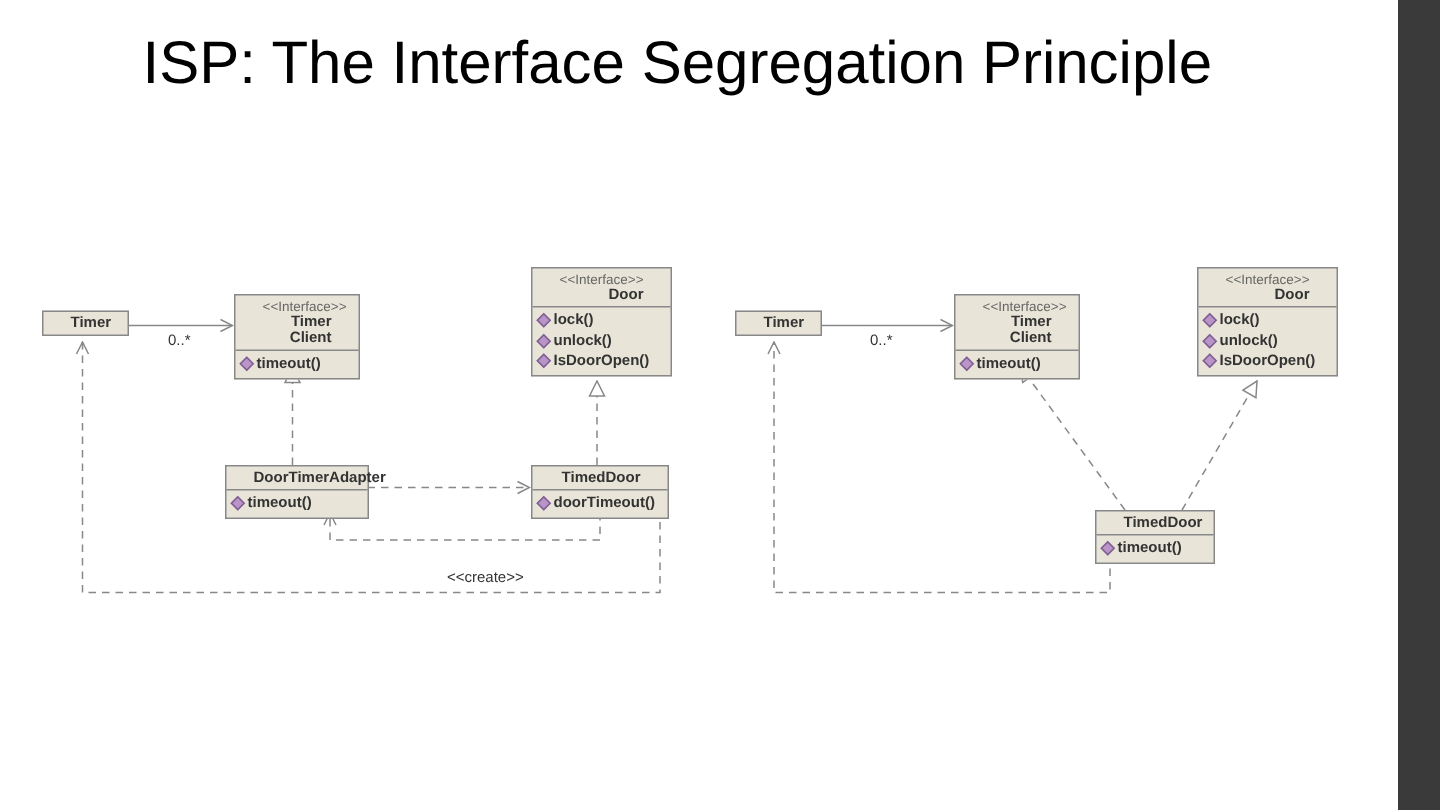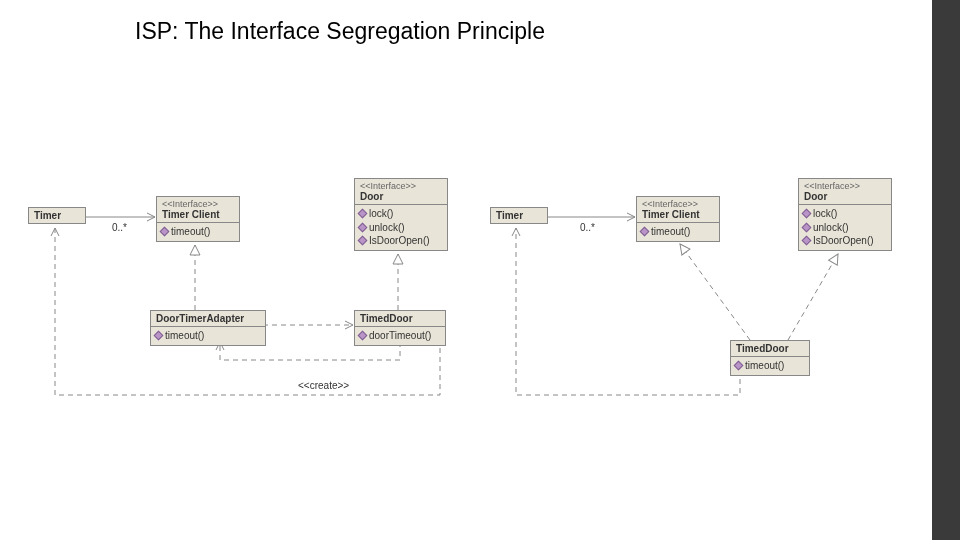--- a/index.html
+++ b/index.html
@@ -13,42 +13,41 @@
   }
   .sidebar {
     position: absolute;
     right: 0; top: 0;
     width: 28px; height: 540px;
     background: #3a3a3a;
   }
   .title {
     position: absolute;
     left: 95px; top: 18px;
-    font-size: 23px;
+    font-size: 40px;
     font-weight: 400;
     color: #000;
     line-height: 1.2;
-    margin-left: 40px;
   }
   .uml {
     position: absolute;
     background: #e8e4d8;
     border: 1px solid #888;
     font-size: 10px;
     color: #333;
   }
   .uml .section {
     border-bottom: 1px solid #888;
-    padding: 2px 5px;
-    text-align: left;
+    padding: 2px 18px;
+    text-align: right;
   }
   .uml .section:last-child { border-bottom: none; }
   .uml .stereo { font-size: 9px; color: #666; }
   .uml .name { font-weight: bold; }
-  .uml .methods { text-align: right; padding: 2px 4px; }
+  .uml .methods { text-align: right; padding: 2px 4px; font-weight: bold; }
   .uml .m { display: flex; align-items: center; gap: 3px; line-height: 1.35; }
   .diamond {
     width: 7px; height: 7px;
     background: #b894c8;
     transform: rotate(45deg);
     flex-shrink: 0;
     border: 0.5px solid #806090;
   }
   .label {
     position: absolute;
@@ -127,21 +126,21 @@
         <span class="diamond"></span>
         <span>unlock()</span>
       </div>
     <div class="m">
         <span class="diamond"></span>
         <span>IsDoorOpen()</span>
       </div>
   </div>
 </div>
 
-<div class="uml" style="left:150px; top:310px; width:116px;">
+<div class="uml" style="left:150px; top:310px; width:96px;">
   <div class="section name">DoorTimerAdapter</div>
   <div class="section methods">
     <div class="m">
         <span class="diamond"></span>
         <span>timeout()</span>
       </div>
   </div>
 </div>
 
 <div class="uml" style="left:354px; top:310px; width:92px;">

